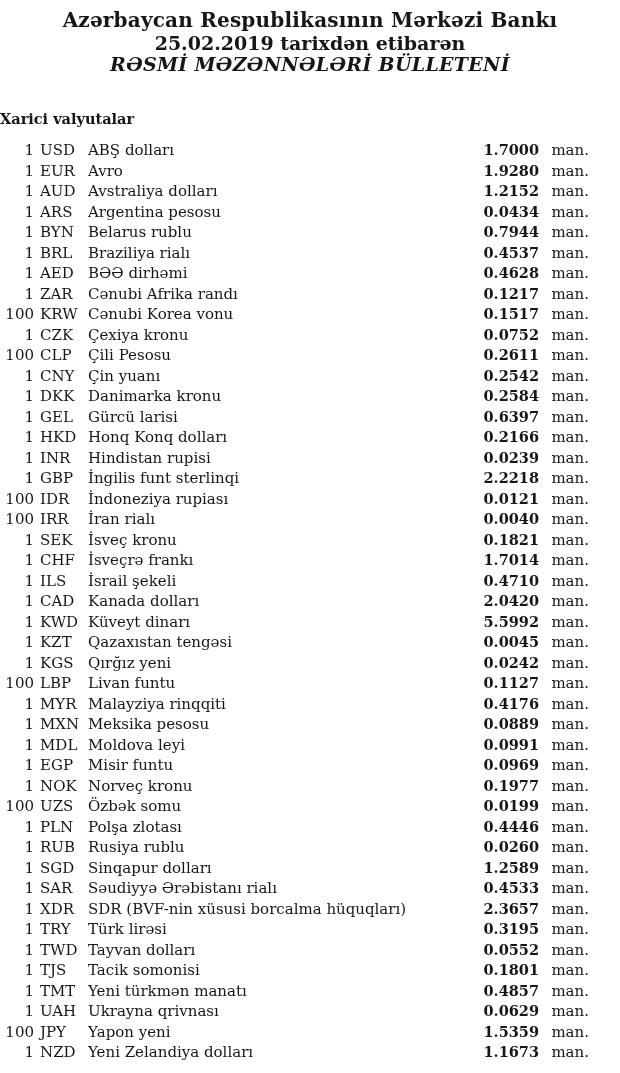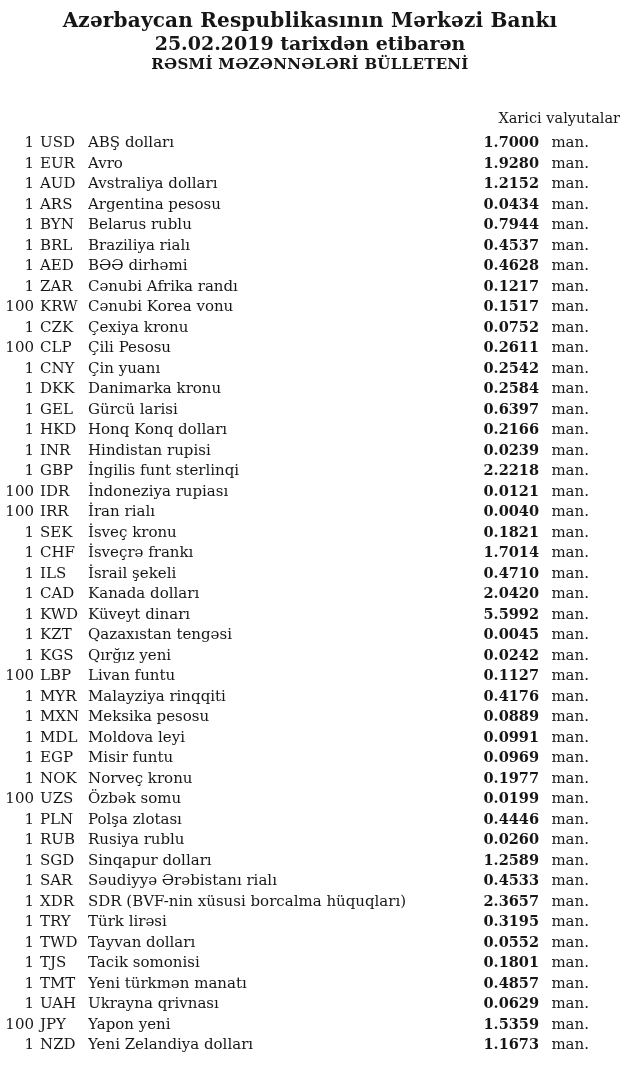--- a/index.html
+++ b/index.html
@@ -31,26 +31,27 @@
     font-weight: bold;
     line-height: 26px;
     letter-spacing: 0.2px;
   }
   .hline {
     font-weight: bold;
     font-size: 19px;
     line-height: 21px;
   }
   .bulletin {
-    font-size: 15px;
+    font-size: 19px;
     letter-spacing: 0.3px;
+    font-style: italic;
   }
   .section-title {
-    text-align: right;
-    font-weight: normal;
+    text-align: left;
+    font-weight: bold;
     font-size: 14.5px;
     line-height: 21px;
     margin-top: 33px;
   }
   .rates {
     margin-top: 3px;
     padding-right: 31px;
     padding-left: 0;
   }
   .row {
@@ -69,20 +70,21 @@
   .code {
     flex: none;
     width: 44px;
     margin-left: 6px;
     text-align: left;
   }
   .name {
     flex: 1;
     margin-left: 4px;
     overflow: hidden;
+    margin-top: 8px;
   }
   .rate {
     flex: none;
     width: 78px;
     text-align: right;
     font-weight: bold;
     font-size: 14.5px;
   }
   .unit {
     flex: none;

